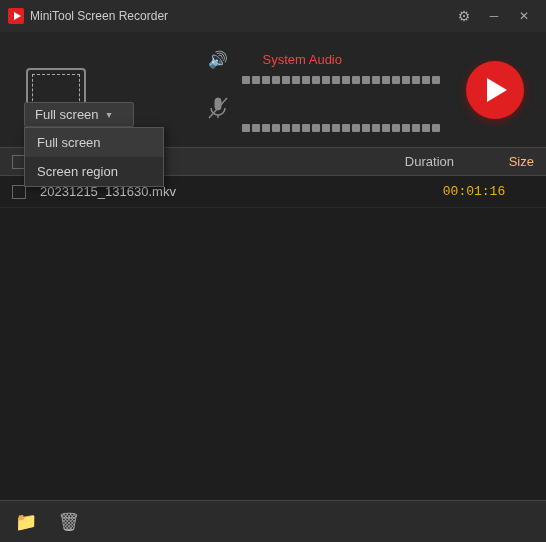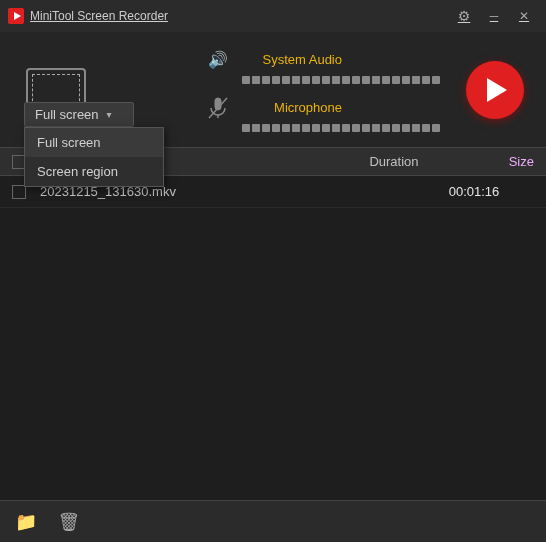--- a/index.html
+++ b/index.html
@@ -15,21 +15,20 @@
 
     
     .title-bar {
       height: 32px;
       background: #2b2b2b;
       display: flex;
       align-items: center;
       padding: 0 8px;
       justify-content: space-between;
       user-select: none;
-      text-decoration: underline;
     }
     .title-bar-left {
       display: flex;
       align-items: center;
       gap: 6px;
     }
     .app-icon {
       width: 16px;
       height: 16px;
       background: #e02020;
@@ -173,21 +172,21 @@
       gap: 8px;
       margin-left: 20px;
     }
     .audio-row {
       display: flex;
       align-items: center;
       gap: 12px;
     }
     .audio-label {
       font-size: 13px;
-      color: #eab308;
+      color: #ef4444;
       min-width: 100px;
       text-align: right;
     }
     .audio-icon {
       width: 24px;
       height: 24px;
       display: flex;
       align-items: center;
       justify-content: center;
       font-size: 16px;
@@ -235,29 +234,29 @@
     .col-check {
       width: 28px;
     }
     .col-video {
       flex: 1;
       font-size: 13px;
       color: #c0c0c0;
     }
     .col-duration {
       width: 120px;
-      text-align: center;
+      text-align: right;
       font-size: 13px;
       color: #c0c0c0;
     }
     .col-size {
       width: 80px;
       text-align: right;
       font-size: 13px;
-      color: #f0abfc;
+      color: #fdba74;
     }
     .table-row {
       display: flex;
       align-items: center;
       padding: 8px 12px;
       border-bottom: 1px solid #2a2a2a;
     }
     .checkbox {
       width: 14px;
       height: 14px;
@@ -269,21 +268,22 @@
     }
     .file-name {
       flex: 1;
       font-size: 13px;
       color: #c0c0c0;
     }
     .duration-val {
       width: 120px;
       text-align: center;
       font-size: 13px;
-      color: #e5e5e5;
+      color: #eab308;
+      font-family: Liberation Mono, monospace;
     }
     .size-val {
       width: 80px;
       text-align: right;
       font-size: 13px;
       color: #c0c0c0;
     }
 
     
     .bottom-bar {
@@ -405,21 +405,20 @@
       <div class="audio-row" style="margin-top:4px;">
         <div class="audio-icon" style="font-size:14px; position:relative;">
           <svg width="20" height="22" viewBox="0 0 20 22" fill="none">
             <rect x="7" y="1" width="6" height="12" rx="3" fill="#888" stroke="#888"></rect>
             <path d="M3 11c0 3.866 3.134 7 7 7s7-3.134 7-7" stroke="#888" stroke-width="1.5" fill="none"></path>
             <line x1="10" y1="18" x2="10" y2="21" stroke="#888" stroke-width="1.5"></line>
 
             <line x1="1" y1="21" x2="19" y2="1" stroke="#888" stroke-width="1.5"></line>
           </svg>
         </div>
-        <span class="audio-label">Microphone</span>
       </div>
       <div class="audio-row" style="margin-top:-4px; margin-left:36px;">
         <div class="level-bars">
           <div class="level-bar"></div>
           <div class="level-bar"></div>
           <div class="level-bar"></div>
           <div class="level-bar"></div>
           <div class="level-bar"></div>
           <div class="level-bar"></div>
           <div class="level-bar"></div>

